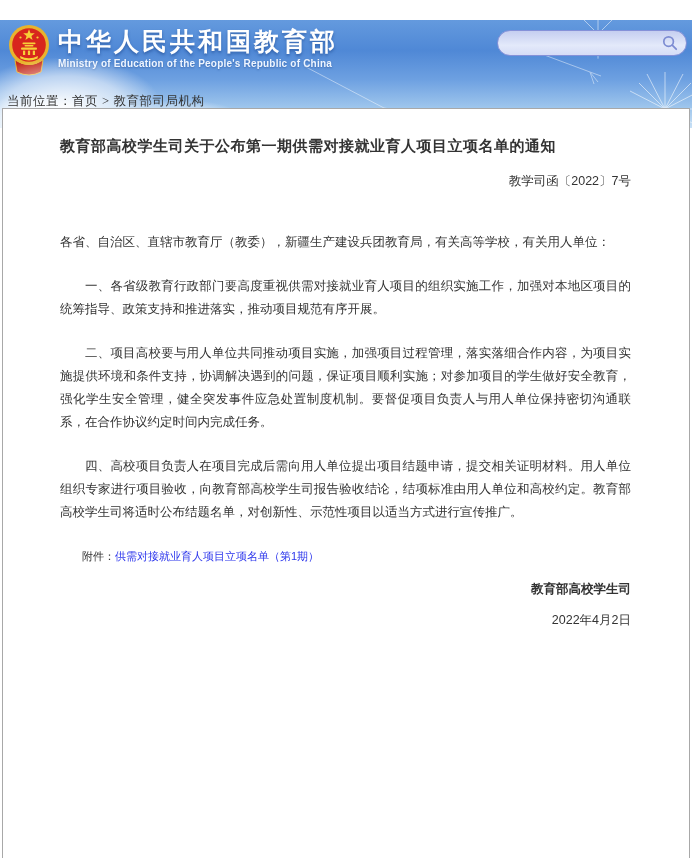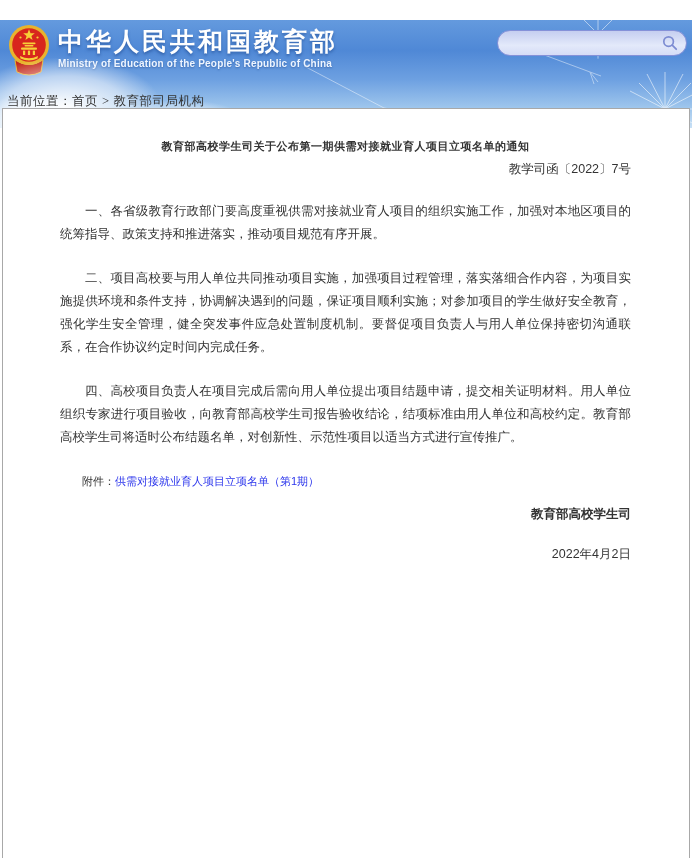--- a/index.html
+++ b/index.html
@@ -62,33 +62,33 @@
   .breadcrumb a { color:#333; text-decoration:none; cursor:pointer; }
   .breadcrumb .sep { margin:0 4px; }
 
   
   .panel {
     position:absolute; top:108px; left:2px; right:2px; bottom:0;
     background:#ffffff; border:1px solid #a8a8a8; border-bottom:none;
     padding:26px 58px 0 57px;
   }
   .notice-title {
-    margin:0; text-align:center; font-size:11px; font-weight:bold;
+    margin:0; text-align:left; font-size:15px; font-weight:bold;
     color:#333; line-height:22px; letter-spacing:.5px;
   }
-  .doc-number { margin-top:2px; text-align:right; font-size:12.5px; color:#333; line-height:20px; }
+  .doc-number { margin-top:14px; text-align:right; font-size:12.5px; color:#333; line-height:20px; }
   .salutation { margin-top:40px; font-size:12.5px; color:#333; line-height:23px; }
   .body-paras p {
     margin:21px 0 0; text-indent:2em; font-size:12.5px; color:#333;
     line-height:23px; text-align:justify;
   }
   .attachment { margin-top:21px; text-indent:2em; font-size:11px; color:#333; line-height:23px; }
   .attachment a { color:#2b35ec; text-decoration:none; cursor:pointer; }
   .signature { margin-top:10px; text-align:right; font-size:12.5px; color:#333; line-height:23px;font-weight:bold; }
-  .date { margin-top:17px; text-align:right; font-size:12.5px; color:#333; line-height:23px; }
+  .date { margin-top:8px; text-align:right; font-size:12.5px; color:#333; line-height:23px; }
 </style>
 </head>
 <body>
 
 <div class="page">
 
   <div class="header">
 
     <svg class="dand dand1" width="90" height="90" viewBox="0 0 90 90">
       <g stroke="#ffffff" stroke-width="1" fill="none">
@@ -180,20 +180,21 @@
       <span>当前位置：</span><a>首页</a><span class="sep">&gt;</span><a>教育部司局机构</a>
     </div>
   </div>
 
   <div class="panel">
 
     <h1 class="notice-title">教育部高校学生司关于公布第一期供需对接就业育人项目立项名单的通知</h1>
 
     <div class="doc-number">教学司函〔2022〕7号</div>
 
+    <div class="salutation">各省、自治区、直辖市教育厅（教委），新疆生产建设兵团教育局，有关高等学校，有关用人单位：</div>
 
     <div class="body-paras">
 
         <p>一、各省级教育行政部门要高度重视供需对接就业育人项目的组织实施工作，加强对本地区项目的统筹指导、政策支持和推进落实，推动项目规范有序开展。</p>
         <p>二、项目高校要与用人单位共同推动项目实施，加强项目过程管理，落实落细合作内容，为项目实施提供环境和条件支持，协调解决遇到的问题，保证项目顺利实施；对参加项目的学生做好安全教育，强化学生安全管理，健全突发事件应急处置制度机制。要督促项目负责人与用人单位保持密切沟通联系，在合作协议约定时间内完成任务。</p>
         <p>四、高校项目负责人在项目完成后需向用人单位提出项目结题申请，提交相关证明材料。用人单位组织专家进行项目验收，向教育部高校学生司报告验收结论，结项标准由用人单位和高校约定。教育部高校学生司将适时公布结题名单，对创新性、示范性项目以适当方式进行宣传推广。</p>
       </div>
 
     <div class="attachment">
       <span>附件：</span><a>供需对接就业育人项目立项名单（第1期）</a>

